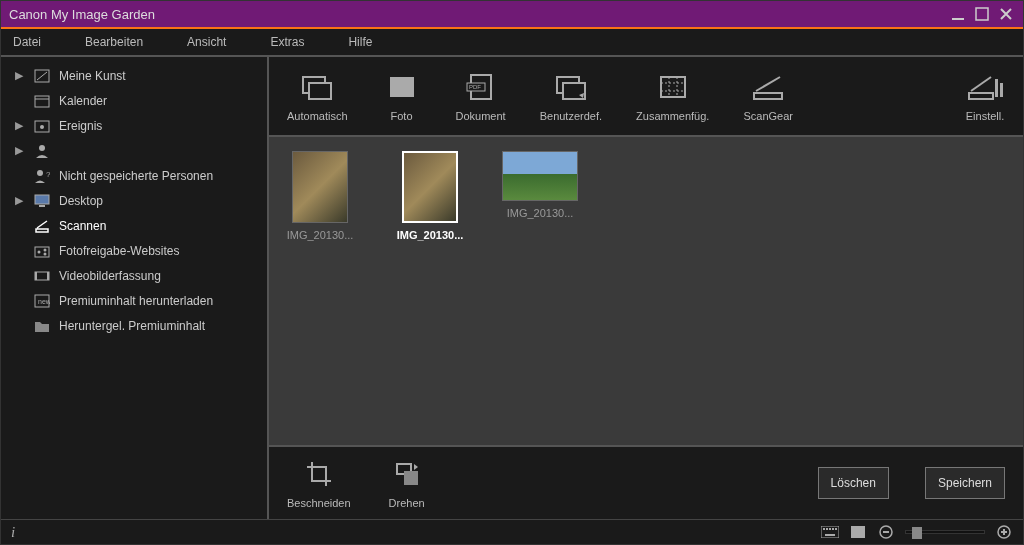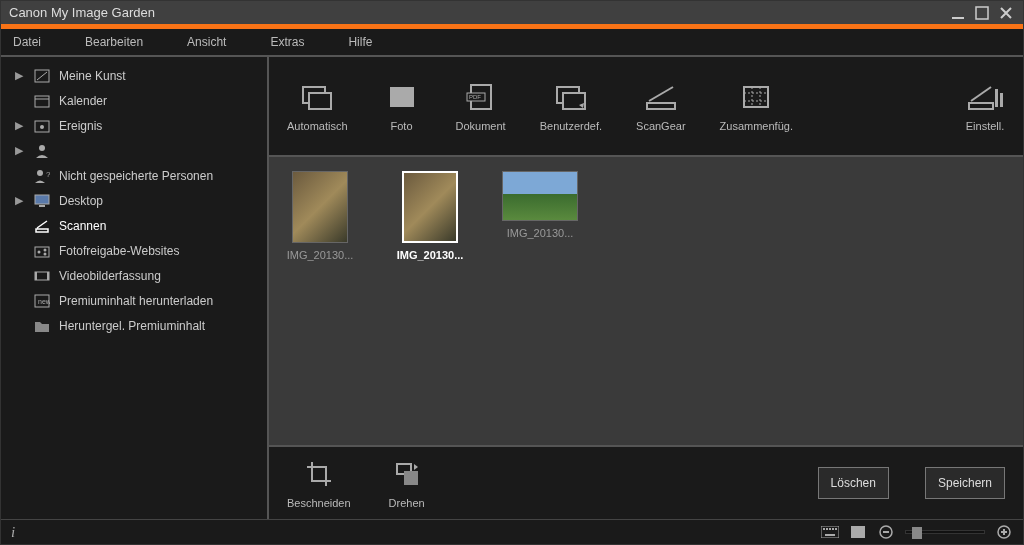--- a/index.html
+++ b/index.html
@@ -1,40 +1,40 @@
 <!DOCTYPE html>
 <html><head>
 <meta charset="utf-8">
 <style>
   * { margin: 0; padding: 0; box-sizing: border-box; font-family: Arial, sans-serif; }
   body { background: #000; width: 1024px; height: 545px; overflow: hidden; }
   .window { width: 1024px; height: 545px; background: #1a1a1a; border: 1px solid #333; display: flex; flex-direction: column; }
 
   
-  .titlebar { height: 28px; background: #404040; display: flex; align-items: center; padding: 0 8px; color: #ddd; font-size: 13px; border-bottom: 5px solid #f97316; }
+  .titlebar { height: 28px; background: #701a75; display: flex; align-items: center; padding: 0 8px; color: #ddd; font-size: 13px; border-bottom: 2px solid #f97316; }
   .titlebar .title { flex: 1; }
   .win-btn { width: 18px; height: 14px; margin-left: 6px; color: #ccc; display: flex; align-items: center; justify-content: center; cursor: pointer; }
   .win-btn svg { display: block; }
 
   
   .menubar { height: 28px; background: #1a1a1a; display: flex; align-items: center; padding: 0 8px; gap: 36px; color: #bbb; font-size: 12px; border-bottom: 2px solid #555; }
   .menu-item { cursor: pointer; padding: 4px 4px; }
 
   
   .body { flex: 1; display: flex; min-height: 0; }
   .sidebar { width: 268px; background: #1a1a1a; border-right: 2px solid #555; padding: 6px 0; overflow: auto; position: relative; }
   .side-item { display: flex; align-items: center; height: 25px; padding: 0 6px 0 14px; color: #ccc; font-size: 12px; cursor: pointer; gap: 8px; }
   .side-item.active { color: #fff; }
   .side-arrow { width: 10px; color: #999; font-size: 11px; }
   .side-icon { width: 18px; height: 16px; display: flex; align-items: center; justify-content: center; color: #aaa; }
   .side-icon svg { display: block; }
   .side-label { flex: 1; white-space: nowrap; overflow: hidden; }
 
   .content { flex: 1; display: flex; flex-direction: column; background: #2f2f2f; }
-  .toolbar-top { height: 100px; background: #1a1a1a; display: flex; align-items: center; padding: 0 18px; gap: 34px; border-bottom: 2px solid #555; }
+  .toolbar-top { height: 80px; background: #1a1a1a; display: flex; align-items: center; padding: 0 18px; gap: 34px; border-bottom: 2px solid #555; }
   .tb-btn { display: flex; flex-direction: column; align-items: center; gap: 6px; color: #bbb; font-size: 11px; cursor: pointer; }
   .tb-btn .tb-icon { width: 40px; height: 34px; display: flex; align-items: center; justify-content: center; color: #aaa; }
   .spacer { flex: 1; }
 
   .thumbs { flex: 1; background: #3a3a3a; padding: 14px 10px; display: flex; gap: 28px; align-items: flex-start; }
   .thumb { width: 82px; display: flex; flex-direction: column; align-items: center; gap: 6px; cursor: pointer; }
   .thumb-img { width: 56px; height: 72px; background: linear-gradient(135deg,#6b5a3e,#a08a5a,#3a3a2a); border: 1px solid #666; }
   .thumb-img.landscape { width: 76px; height: 50px; background: linear-gradient(180deg,#7da8d6 0%,#7da8d6 45%,#3a6b2e 45%,#5a8a3e 100%); }
   .thumb.selected .thumb-img { border: 2px solid #fff; }
   .thumb-label { color: #999; font-size: 11px; text-align: center; white-space: nowrap; max-width: 90px; overflow: hidden; text-overflow: ellipsis; }
@@ -234,37 +234,37 @@
                 <rect x="6" y="6" width="22" height="16" fill="none" stroke="#aaa" stroke-width="2"></rect>
                 <rect x="12" y="12" width="22" height="16" fill="#1a1a1a" stroke="#aaa" stroke-width="2"></rect>
                 <path d="M28 24 l5 -2 l-1 5 z" fill="#aaa"></path>
               </svg>
             </span>
             <span>Benutzerdef.</span>
           </div>
           <div class="tb-btn">
             <span class="tb-icon">
               <svg width="40" height="32" viewBox="0 0 40 32">
-                <path d="M6 22 h28 v6 h-28 z" fill="none" stroke="#aaa" stroke-width="2"></path>
-                <path d="M8 20 L32 6" stroke="#aaa" stroke-width="2"></path>
-              </svg>
-            </span>
-            <span>ScanGear</span>
-          </div>
-          <div class="tb-btn">
-            <span class="tb-icon">
-              <svg width="40" height="32" viewBox="0 0 40 32">
                 <rect x="8" y="6" width="24" height="20" fill="none" stroke="#aaa" stroke-width="2"></rect>
                 <line x1="8" y1="12" x2="32" y2="12" stroke="#aaa" stroke-dasharray="2"></line>
                 <line x1="8" y1="20" x2="32" y2="20" stroke="#aaa" stroke-dasharray="2"></line>
                 <line x1="16" y1="6" x2="16" y2="26" stroke="#aaa" stroke-dasharray="2"></line>
                 <line x1="24" y1="6" x2="24" y2="26" stroke="#aaa" stroke-dasharray="2"></line>
               </svg>
             </span>
             <span>Zusammenfüg.</span>
+          </div>
+          <div class="tb-btn">
+            <span class="tb-icon">
+              <svg width="40" height="32" viewBox="0 0 40 32">
+                <path d="M6 22 h28 v6 h-28 z" fill="none" stroke="#aaa" stroke-width="2"></path>
+                <path d="M8 20 L32 6" stroke="#aaa" stroke-width="2"></path>
+              </svg>
+            </span>
+            <span>ScanGear</span>
           </div>
           <div class="spacer"></div>
           <div class="tb-btn">
             <span class="tb-icon">
               <svg width="40" height="32" viewBox="0 0 40 32">
                 <path d="M4 22 h24 v6 h-24 z" fill="none" stroke="#aaa" stroke-width="2"></path>
                 <path d="M6 20 L26 6" stroke="#aaa" stroke-width="2"></path>
                 <rect x="30" y="8" width="3" height="18" fill="#aaa"></rect>
                 <rect x="35" y="12" width="3" height="14" fill="#aaa"></rect>
               </svg>

